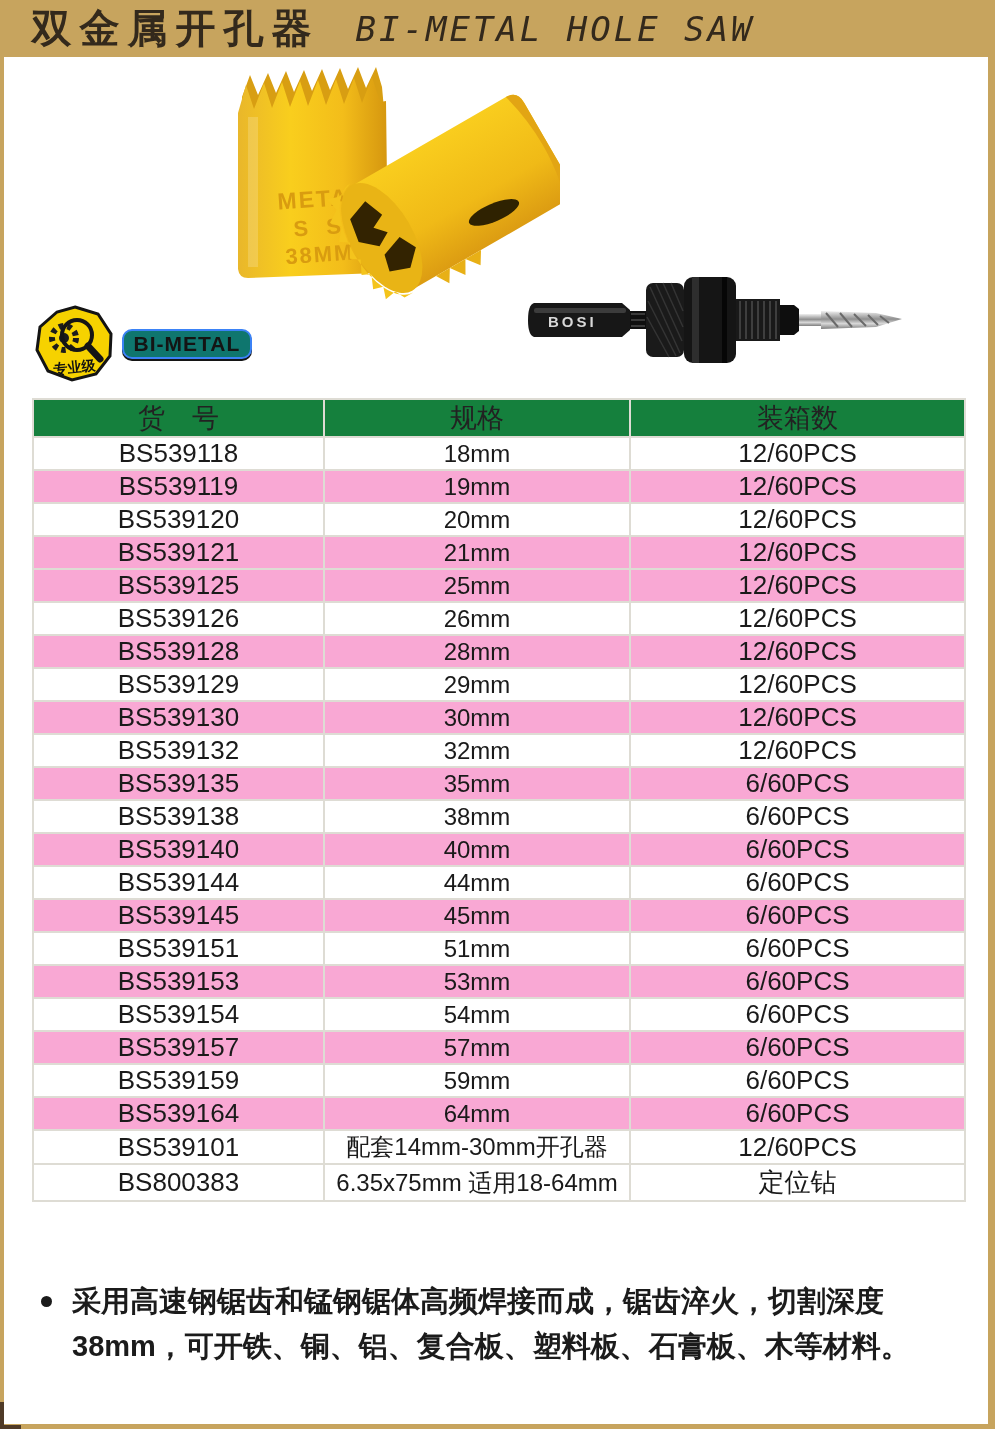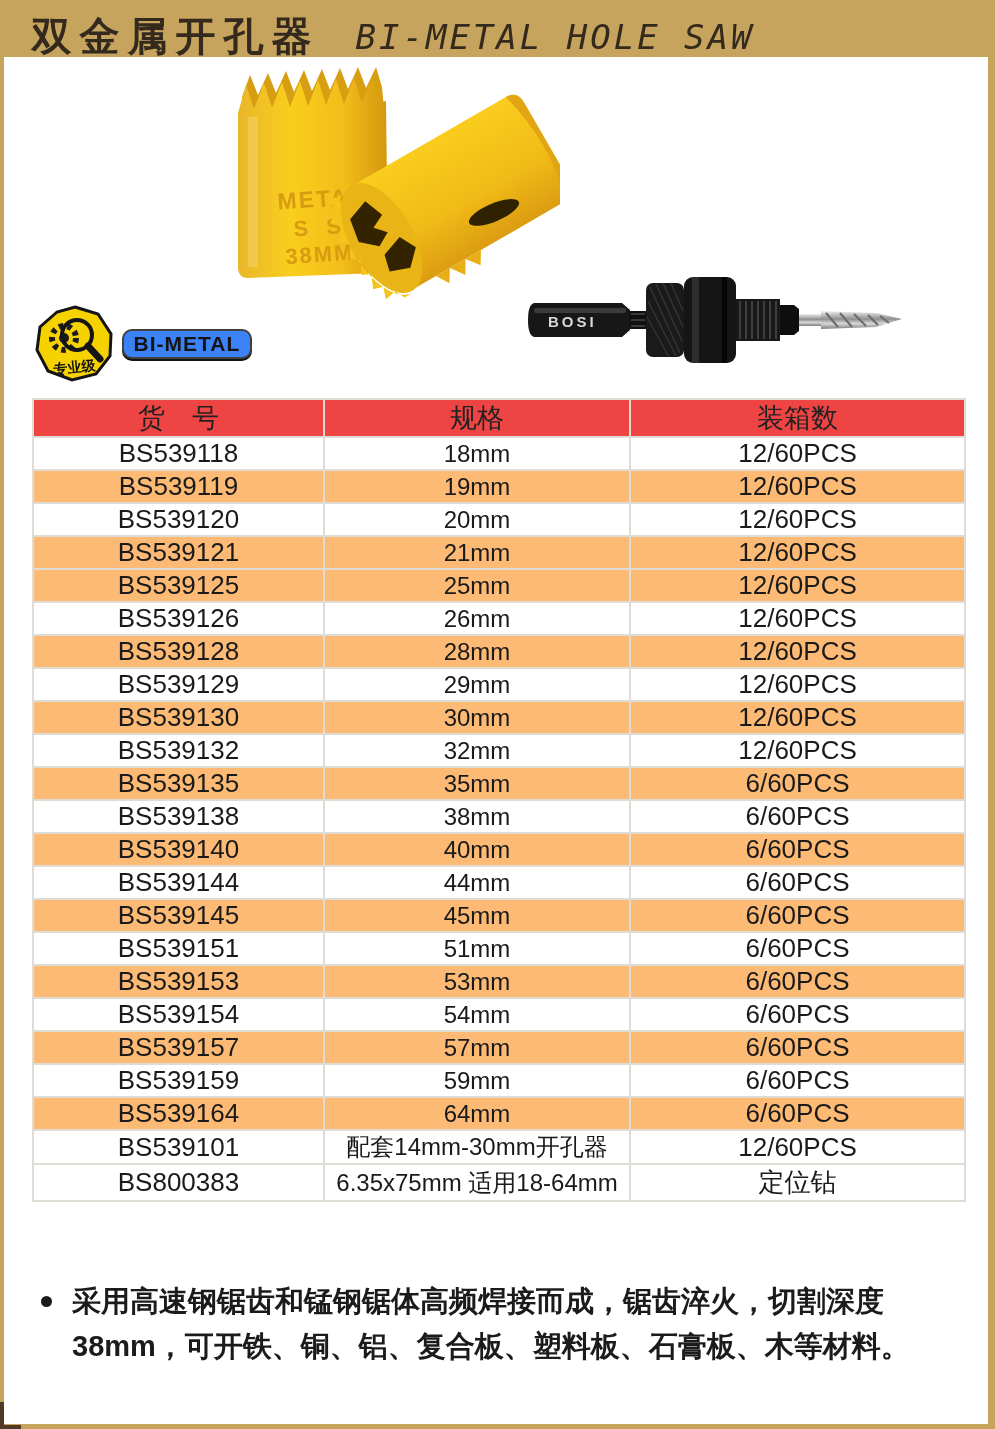--- a/index.html
+++ b/index.html
@@ -4,61 +4,60 @@
 <style>
   html,body{margin:0;padding:0;background:#fff;}
   .page{
     position:relative;width:995px;height:1429px;overflow:hidden;
     background:#c7a45e;font-family:"Liberation Sans",sans-serif;color:#1c1c1c;
   }
   .titlebar{
     position:absolute;left:0;top:0;width:786px;height:57px;
     display:flex;align-items:center;justify-content:center;gap:36px;
     color:#33291c;
-    margin-top:8px;
   }
   .title-cn{font-size:40px;font-weight:bold;letter-spacing:8px;white-space:nowrap;}
   .title-en{
     font-size:34px;font-weight:normal;font-style:italic;letter-spacing:3px;
     font-family:"DejaVu Sans Mono",monospace;white-space:nowrap;
   }
   .content{
     position:absolute;left:4px;top:57px;width:984px;height:1367px;background:#ffffff;
   }
   
   .saws-svg{position:absolute;left:226px;top:0px;}
   .arbor-svg{position:absolute;left:522px;top:210px;}
   .arbor-note{
     position:absolute;left:676px;top:172px;font-size:31px;letter-spacing:7px;
     color:#151515;white-space:nowrap;
   }
   .octagon-svg{position:absolute;left:30px;top:248px;}
   .pill{
     position:absolute;left:118px;top:272px;width:126px;height:26px;
-    background:#3b82f6;border:2px solid #404040;border-radius:10px;
+    background:#0f766e;border:2px solid #3b82f6;border-radius:10px;
     box-shadow:0 2px 0 0 #141414;
     display:flex;align-items:center;justify-content:center;
     font-size:21px;font-weight:bold;color:#141414;letter-spacing:1px;
   }
   
   .spec-table{
     position:absolute;left:28px;top:341px;width:932px;
     border-collapse:collapse;table-layout:fixed;text-align:center;
   }
   .spec-table col.c1{width:291px;}
   .spec-table col.c2{width:306px;}
   .spec-table col.c3{width:335px;}
   .spec-table th,.spec-table td{
     border:2px solid #dedcd4;height:29.6px;padding:0;
     font-weight:normal;overflow:hidden;white-space:nowrap;
   }
-  .spec-table th{background:#ef4444;font-size:27px;color:#222;margin-left:21px;}
+  .spec-table th{background:#15803d;font-size:27px;color:#222;margin-left:21px;}
   .spec-table td{font-size:26px;color:#1a1a1a;}
   .spec-table td:nth-child(2){font-size:24px;}
-  .spec-table tr.alt td{background:#fdba74;}
+  .spec-table tr.alt td{background:#f9a8d4;}
   
   .notes{
     position:absolute;left:30px;top:1222px;width:936px;
     font-size:29px;line-height:45px;color:#1b1b1b;font-weight:bold;
   }
   .note-item{position:relative;padding-left:38px;margin:0 0 2px 0;}
   .note-item .bullet{
     position:absolute;left:7px;top:17px;width:11px;height:11px;border-radius:50%;
     background:#1b1b1b;
   }

